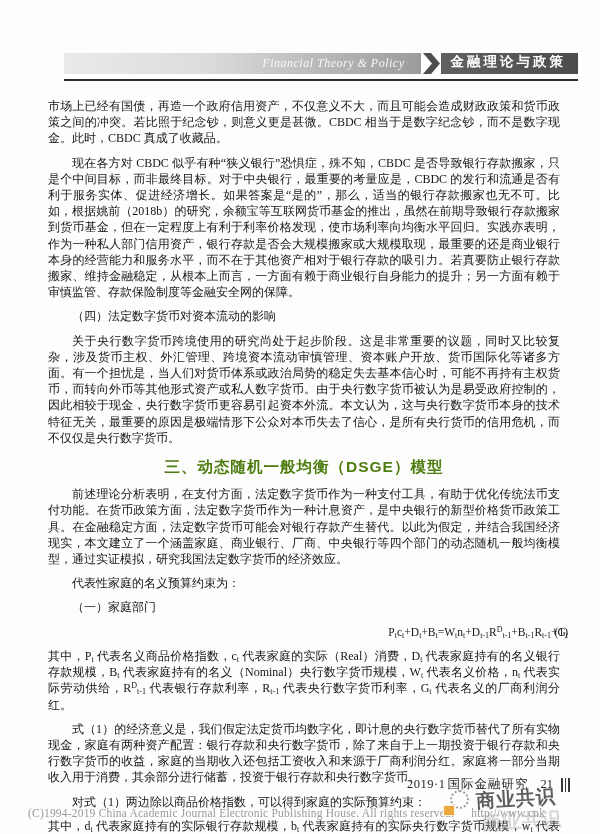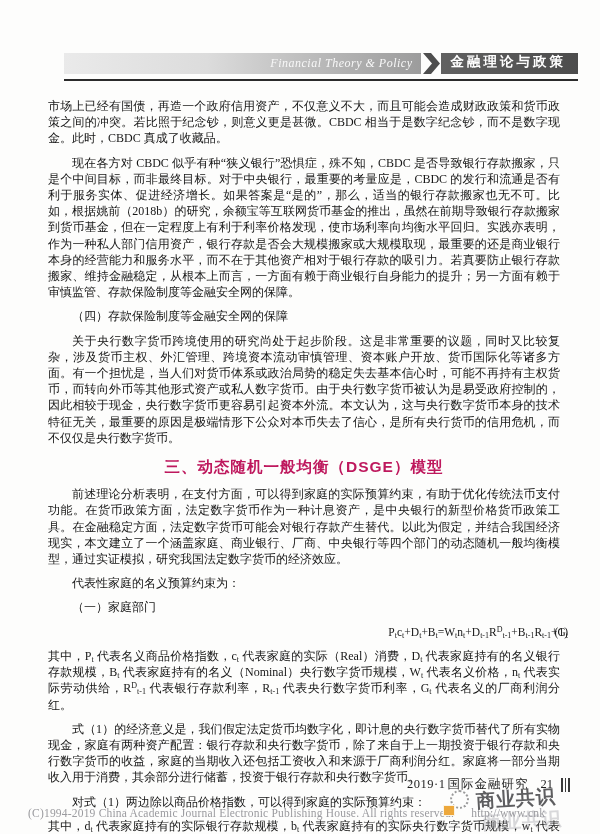--- a/index.html
+++ b/index.html
@@ -19,21 +19,21 @@
 
   
   .band {
     position:absolute; left:64px; right:22px; top:53px; height:21px;
     display:flex; align-items:stretch;
   }
   .band-grad {
     flex:1;
     background:linear-gradient(90deg,#eaeaea 0%,#dcdcdc 40%,#b2b2b2 78%,#9c9c9c 100%);
     display:flex; align-items:center; justify-content:flex-end;
-    padding-right:8px;
+    padding-right:16px;
   }
   .band-en {
     font-style:italic;
     font-family:"Liberation Serif","DejaVu Serif",serif;
     color:#f8f8f8; font-size:12px; letter-spacing:0.5px;
     white-space:nowrap;
   }
   .band-chev { width:20px; height:21px; display:block; }
   .band-dark {
     background:linear-gradient(90deg,#616161,#4c4c4c);
@@ -55,21 +55,21 @@
     font-size:12px; line-height:16.2px;
     text-align:justify;
     color:#161616;
   }
   .content p { margin:8px; text-indent:2em; }
   .content p.noindent { text-indent:0; }
   .section-heading {
     text-align:center; text-indent:0;
     font-weight:bold; font-size:15.5px; letter-spacing:1px;
     font-family:"Liberation Sans","DejaVu Sans",sans-serif;
-    color:#be185d;
+    color:#4d7c0f;
     margin:13px 0 11px 0;
   }
   .equation {
     position:relative; text-align:right;
     font-size:11.5px; line-height:16.2px;
     text-indent:0;
   }
   .equation .eq-num { position:absolute; right:0; top:0; }
   sub { font-size:8px; vertical-align:-0.3em; line-height:0; }
   sup { font-size:8px; vertical-align:0.5em; line-height:0; }
@@ -145,26 +145,26 @@
     </svg>
     <div class="band-dark">
       <span>金融理论与政策</span>
     </div>
   </div>
   <div class="head-rule"></div>
 
   <div class="content">
     <p class="noindent">市场上已经有国债，再造一个政府信用资产，不仅意义不大，而且可能会造成财政政策和货币政策之间的冲突。若比照于纪念钞，则意义更是甚微。CBDC 相当于是数字纪念钞，而不是数字现金。此时，CBDC 真成了收藏品。</p>
     <p>现在各方对 CBDC 似乎有种“狭义银行”恐惧症，殊不知，CBDC 是否导致银行存款搬家，只是个中间目标，而非最终目标。对于中央银行，最重要的考量应是，CBDC 的发行和流通是否有利于服务实体、促进经济增长。如果答案是“是的”，那么，适当的银行存款搬家也无不可。比如，根据姚前（2018b）的研究，余额宝等互联网货币基金的推出，虽然在前期导致银行存款搬家到货币基金，但在一定程度上有利于利率价格发现，使市场利率向均衡水平回归。实践亦表明，作为一种私人部门信用资产，银行存款是否会大规模搬家或大规模取现，最重要的还是商业银行本身的经营能力和服务水平，而不在于其他资产相对于银行存款的吸引力。若真要防止银行存款搬家、维持金融稳定，从根本上而言，一方面有赖于商业银行自身能力的提升；另一方面有赖于审慎监管、存款保险制度等金融安全网的保障。</p>
-    <p>（四）存款保险制度等金融安全网的保障</p>
+    <p>（四）法定数字货币对资本流动的影响</p>
     <p>关于央行数字货币跨境使用的研究尚处于起步阶段。这是非常重要的议题，同时又比较复杂，涉及货币主权、外汇管理、跨境资本流动审慎管理、资本账户开放、货币国际化等诸多方面。有一个担忧是，当人们对货币体系或政治局势的稳定失去基本信心时，可能不再持有主权货币，而转向外币等其他形式资产或私人数字货币。由于央行数字货币被认为是易受政府控制的，因此相较于现金，央行数字货币更容易引起资本外流。本文认为，这与央行数字货币本身的技术特征无关，最重要的原因是极端情形下公众对本币失去了信心，是所有央行货币的信用危机，而不仅仅是央行数字货币。</p>
 
     <div class="section-heading">三、动态随机一般均衡（DSGE）模型</div>
 
-    <p>前述理论分析表明，在支付方面，可以得到家庭的实际预算约束，有助于优化传统法币支付功能。在货币政策方面，法定数字货币作为一种计息资产，是中央银行的新型价格货币政策工具。在金融稳定方面，法定数字货币可能会对银行存款产生替代。以此为假定，并结合我国经济现实，本文建立了一个涵盖家庭、商业银行、厂商、中央银行等四个部门的动态随机一般均衡模型，通过实证模拟，研究我国法定数字货币的经济效应。</p>
+    <p>前述理论分析表明，在支付方面，法定数字货币作为一种支付工具，有助于优化传统法币支付功能。在货币政策方面，法定数字货币作为一种计息资产，是中央银行的新型价格货币政策工具。在金融稳定方面，法定数字货币可能会对银行存款产生替代。以此为假定，并结合我国经济现实，本文建立了一个涵盖家庭、商业银行、厂商、中央银行等四个部门的动态随机一般均衡模型，通过实证模拟，研究我国法定数字货币的经济效应。</p>
     <p>代表性家庭的名义预算约束为：</p>
     <p>（一）家庭部门</p>
 
     <div class="equation">
       <span class="eq-body">P<sub>t</sub>c<sub>t</sub>+D<sub>t</sub>+B<sub>t</sub>=W<sub>t</sub>n<sub>t</sub>+D<sub>t-1</sub>R<sup>D</sup><sub>t-1</sub>+B<sub>t-1</sub>R<sub>t-1</sub>+G<sub>t</sub></span>
       <span class="eq-num">(1)</span>
     </div>
 
     <p class="noindent">其中，P<sub>t</sub> 代表名义商品价格指数，c<sub>t</sub> 代表家庭的实际（Real）消费，D<sub>t</sub> 代表家庭持有的名义银行存款规模，B<sub>t</sub> 代表家庭持有的名义（Nominal）央行数字货币规模，W<sub>t</sub> 代表名义价格，n<sub>t</sub> 代表实际劳动供给，R<sup>D</sup><sub>t-1</sub> 代表银行存款利率，R<sub>t-1</sub> 代表央行数字货币利率，G<sub>t</sub> 代表名义的厂商利润分红。</p>
     <p>式（1）的经济意义是，我们假定法定货币均数字化，即计息的央行数字货币替代了所有实物现金，家庭有两种资产配置：银行存款和央行数字货币，除了来自于上一期投资于银行存款和央行数字货币的收益，家庭的当期收入还包括工资收入和来源于厂商利润分红。家庭将一部分当期收入用于消费，其余部分进行储蓄，投资于银行存款和央行数字货币。</p>

